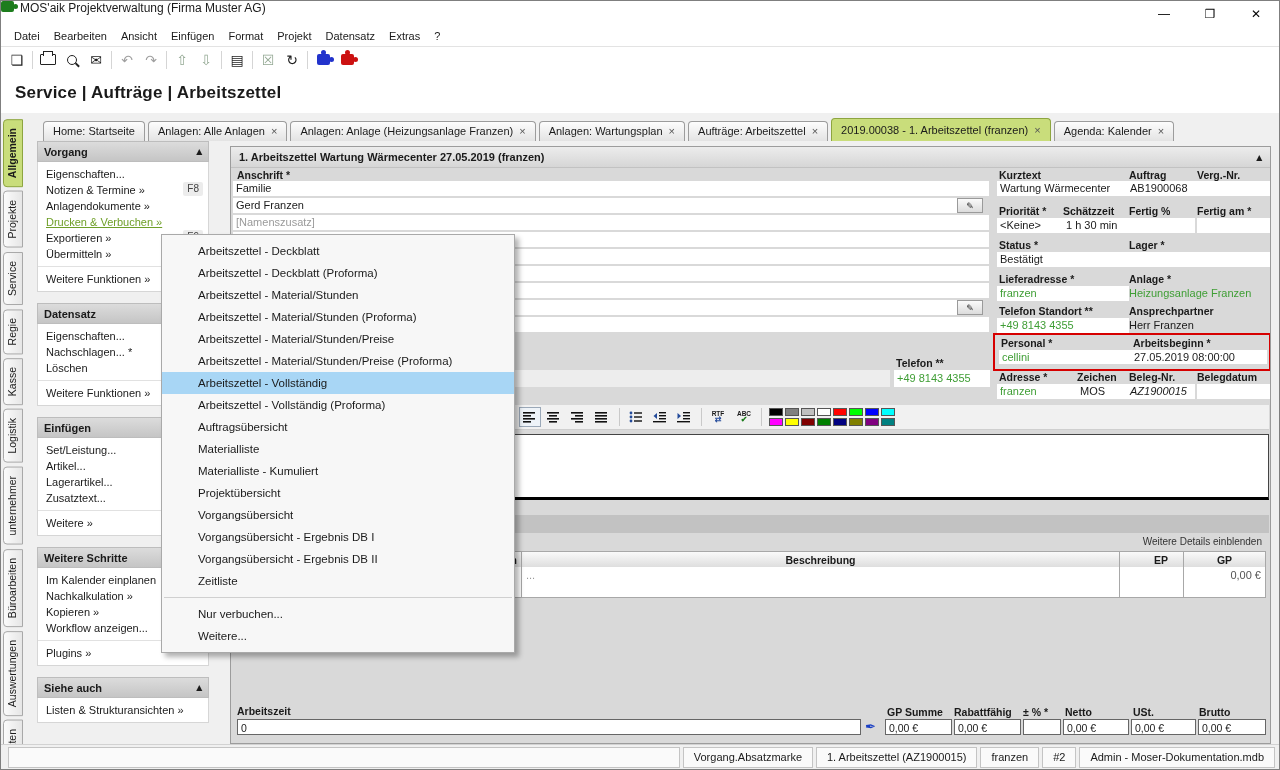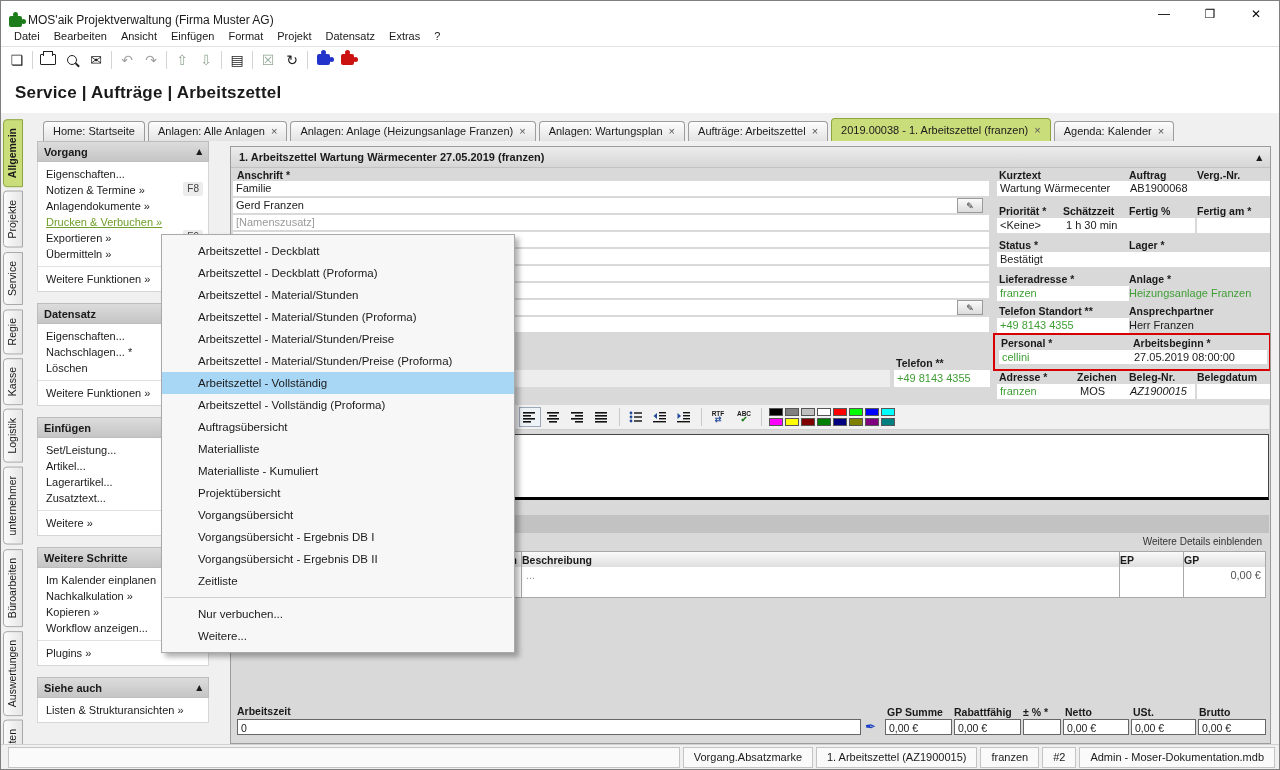--- a/index.html
+++ b/index.html
@@ -1,21 +1,21 @@
 <!DOCTYPE html>
 <html><head>
 <meta charset="utf-8">
 <style>
   html,body{margin:0;padding:0;background:#888;}
   #app{position:relative;width:1280px;height:770px;background:#f0f0f0;
        font-family:"Liberation Sans",sans-serif;font-size:11px;color:#1a1a1a;
        border:1px solid #7f7f7f;box-sizing:border-box;overflow:hidden;}
   .abs{position:absolute;}
   
-  .titlebar{position:absolute;top:0;left:0;right:0;height:26px;background:#fff;display:flex;align-items:flex-end;padding-left:8px;}
+  .titlebar{position:absolute;top:0;left:0;right:0;height:26px;background:#fff;display:flex;align-items:flex-start;}
   .titlebar .title{font-size:12px;margin-left:6px;}
   .winbtns{position:absolute;right:0;top:0;height:26px;display:flex;}
   .winbtn{width:46px;text-align:center;line-height:26px;font-size:12px;color:#000;}
   .puzzle{display:inline-block;width:13px;height:11px;border-radius:2px;position:relative;vertical-align:middle;}
   .puzzle::before{content:"";position:absolute;top:-4px;left:4px;width:5px;height:5px;border-radius:50%;background:inherit;}
   .puzzle::after{content:"";position:absolute;right:-4px;top:3px;width:5px;height:5px;border-radius:50%;background:inherit;}
   .pz-green{background:#1d7d1d;} .pz-blue{background:#2233cc;} .pz-red{background:#cc1111;}
   
   .menubar{position:absolute;top:26px;left:0;right:0;height:19px;background:#fff;display:flex;align-items:center;padding-left:6px;}
   .menubar .mitem{padding:0 7px;line-height:19px;}
@@ -69,21 +69,21 @@
   .ebtn{position:absolute;top:2px;width:22px;height:20px;display:flex;align-items:center;justify-content:center;}
   .ebtn.pressed{border:1px solid #9aa8b8;background:#eef3f8;box-sizing:border-box;}
   .esep{position:absolute;top:3px;width:1px;height:18px;background:#c9c9c9;}
   .minitxt{font-size:6.5px;font-weight:bold;line-height:6px;text-align:center;}
   .swatch{position:absolute;width:14px;height:8px;border:1px solid #555;box-sizing:border-box;}
   .editorbox{position:absolute;left:2px;top:287px;width:1034px;height:62px;background:#fff;border:1px solid #444;border-bottom:3px solid #000;}
   .grayband{position:absolute;left:2px;top:368px;width:1036px;height:18px;background:#c2c2c2;}
   .details{position:absolute;right:8px;top:389px;font-size:10px;color:#333;}
   
   .th{position:absolute;top:404px;height:17px;line-height:17px;background:linear-gradient(#fafafa,#dedede);
-      border:1px solid #a8a8a8;font-weight:bold;box-sizing:border-box;font-size:10.5px;}
+      border:1px solid #a8a8a8;font-weight:bold;text-align:center;box-sizing:border-box;font-size:10.5px;}
   .td{position:absolute;top:420px;height:31px;background:#fff;border:1px solid #a8a8a8;border-top:none;box-sizing:border-box;}
   
   .tot{position:absolute;top:572px;height:16px;line-height:16px;background:#fff;border:1px solid #666;box-sizing:border-box;padding:0 3px;font-size:10.5px;white-space:nowrap;}
   
   .ctxmenu{position:absolute;left:160px;top:233px;width:352px;background:#f7f7f7;border:1px solid #a9a9a9;
            box-shadow:4px 4px 5px rgba(0,0,0,.3);padding:5px 0;z-index:60;}
   .mi{height:22px;line-height:22px;padding-left:36px;white-space:nowrap;font-size:11.5px;}
   .mi.hl{background:#a8d6f5;}
   .msep{border-top:1px solid #d0d0d0;margin:5px 2px;}
   

